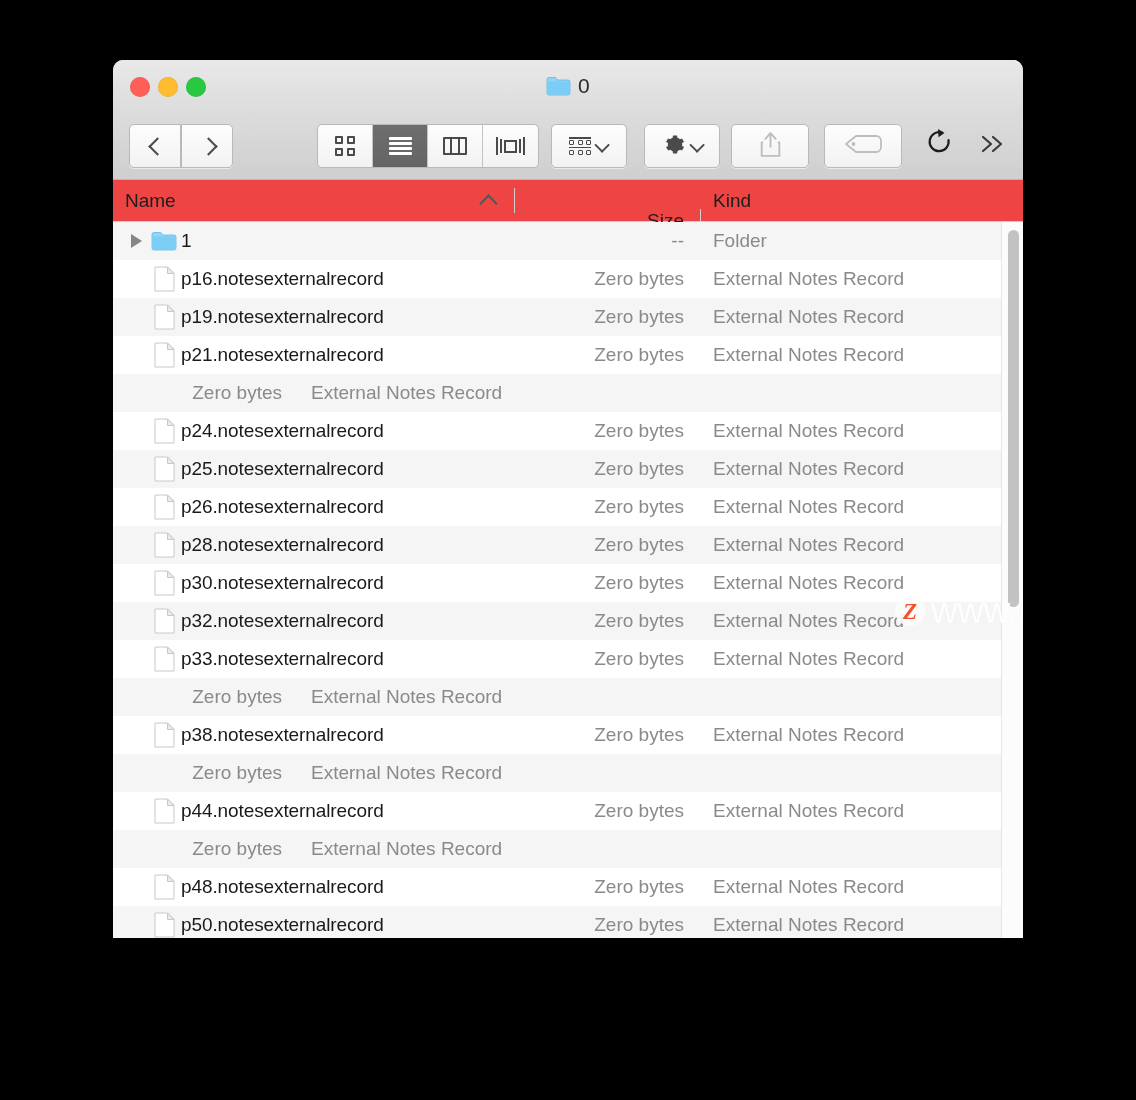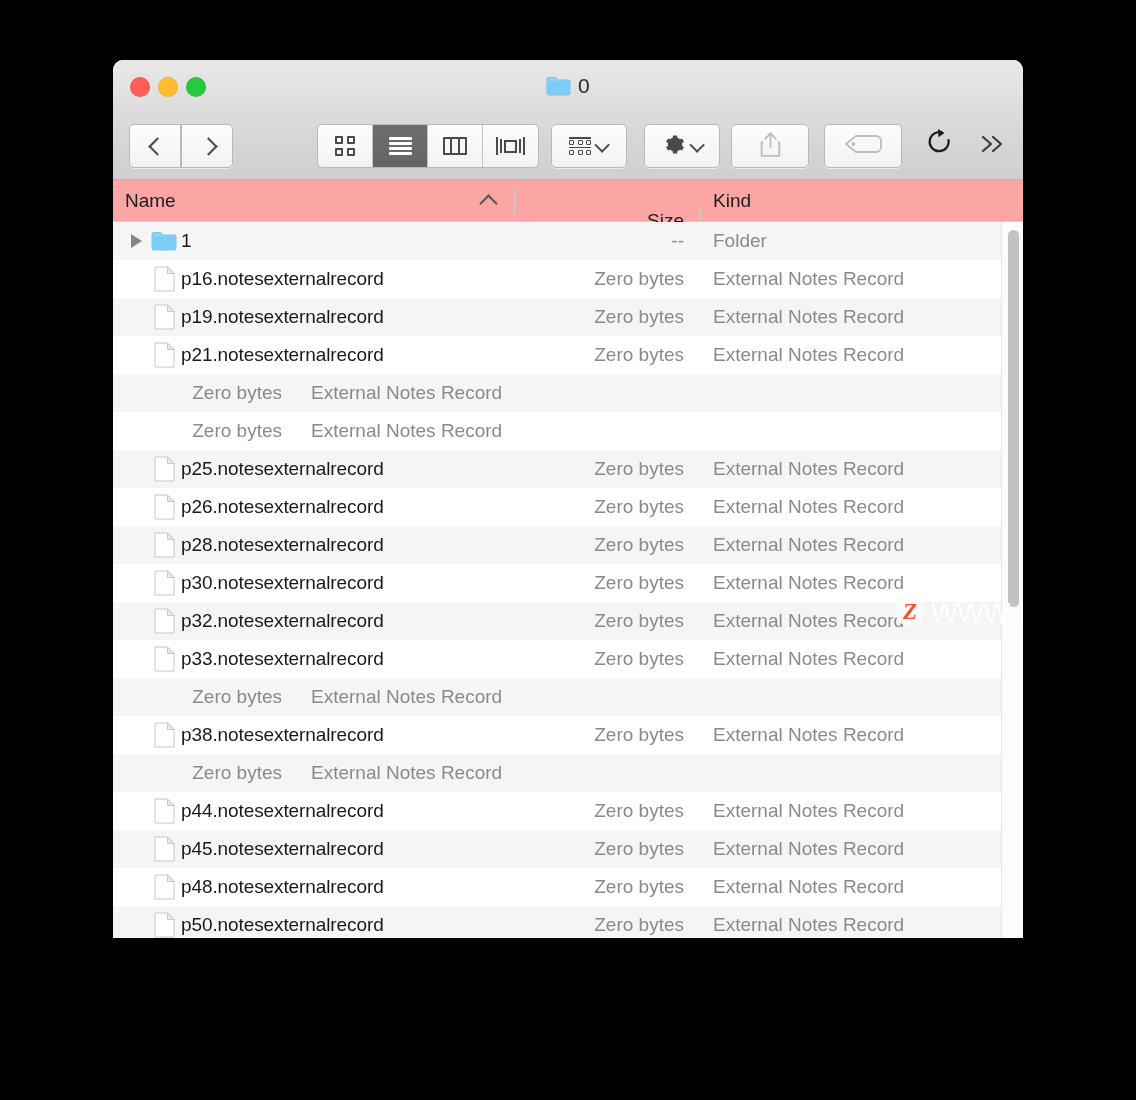--- a/index.html
+++ b/index.html
@@ -211,21 +211,21 @@
     justify-content: center;
     cursor: default;
   }
   .refresh-btn { left: 806px; width: 44px; height: 44px; }
   .more-btn    { left: 857px; width: 44px; height: 44px; }
 
   
   .col-header {
     position: relative;
     height: 42px;
-    background: #fca5a5;
+    background: #ef4444;
     border-bottom: 1px solid #cfcfcf;
     display: flex;
     align-items: center;
     box-sizing: border-box;
   }
   .col {
     height: 100%;
     display: flex;
     align-items: center;
     position: relative;
@@ -583,20 +583,30 @@
             <span class="file-name">p21.notesexternalrecord</span>
           </div>
           <div class="cell-size">Zero bytes</div>
           <div class="cell-kind">External Notes Record</div>
         </div>
         <div class="row even">
           <div class="cell-size">Zero bytes</div>
           <div class="cell-kind">External Notes Record</div>
         </div>
         <div class="row odd">
+          <div class="cell-name">
+            <span class="disclosure"></span>
+            <span class="row-icon">
+              <svg width="21" height="26" viewBox="0 0 21 26">
+                <path d="M1 1 L13.5 1 L20 7.5 L20 25 L1 25 Z" fill="#ffffff" stroke="#c8c8c8" stroke-width="1"></path>
+                <path d="M13.5 1 L13.5 7.5 L20 7.5 Z" fill="#ebebeb" stroke="#c8c8c8" stroke-width="1" stroke-linejoin="round"></path>
+              </svg>
+            </span>
+            <span class="file-name">p24.notesexternalrecord</span>
+          </div>
           <div class="cell-size">Zero bytes</div>
           <div class="cell-kind">External Notes Record</div>
         </div>
         <div class="row even">
           <div class="cell-name">
             <span class="disclosure"></span>
             <span class="row-icon">
               <svg width="21" height="26" viewBox="0 0 21 26">
                 <path d="M1 1 L13.5 1 L20 7.5 L20 25 L1 25 Z" fill="#ffffff" stroke="#c8c8c8" stroke-width="1"></path>
                 <path d="M13.5 1 L13.5 7.5 L20 7.5 Z" fill="#ebebeb" stroke="#c8c8c8" stroke-width="1" stroke-linejoin="round"></path>
@@ -707,30 +717,20 @@
                 <path d="M1 1 L13.5 1 L20 7.5 L20 25 L1 25 Z" fill="#ffffff" stroke="#c8c8c8" stroke-width="1"></path>
                 <path d="M13.5 1 L13.5 7.5 L20 7.5 Z" fill="#ebebeb" stroke="#c8c8c8" stroke-width="1" stroke-linejoin="round"></path>
               </svg>
             </span>
             <span class="file-name">p44.notesexternalrecord</span>
           </div>
           <div class="cell-size">Zero bytes</div>
           <div class="cell-kind">External Notes Record</div>
         </div>
         <div class="row even">
-          <div class="cell-name">
-            <span class="disclosure"></span>
-            <span class="row-icon">
-              <svg width="21" height="26" viewBox="0 0 21 26">
-                <path d="M1 1 L13.5 1 L20 7.5 L20 25 L1 25 Z" fill="#ffffff" stroke="#c8c8c8" stroke-width="1"></path>
-                <path d="M13.5 1 L13.5 7.5 L20 7.5 Z" fill="#ebebeb" stroke="#c8c8c8" stroke-width="1" stroke-linejoin="round"></path>
-              </svg>
-            </span>
-            <span class="file-name">p45.notesexternalrecord</span>
-          </div>
           <div class="cell-size">Zero bytes</div>
           <div class="cell-kind">External Notes Record</div>
         </div>
         <div class="row odd">
           <div class="cell-name">
             <span class="disclosure"></span>
             <span class="row-icon">
               <svg width="21" height="26" viewBox="0 0 21 26">
                 <path d="M1 1 L13.5 1 L20 7.5 L20 25 L1 25 Z" fill="#ffffff" stroke="#c8c8c8" stroke-width="1"></path>
                 <path d="M13.5 1 L13.5 7.5 L20 7.5 Z" fill="#ebebeb" stroke="#c8c8c8" stroke-width="1" stroke-linejoin="round"></path>

